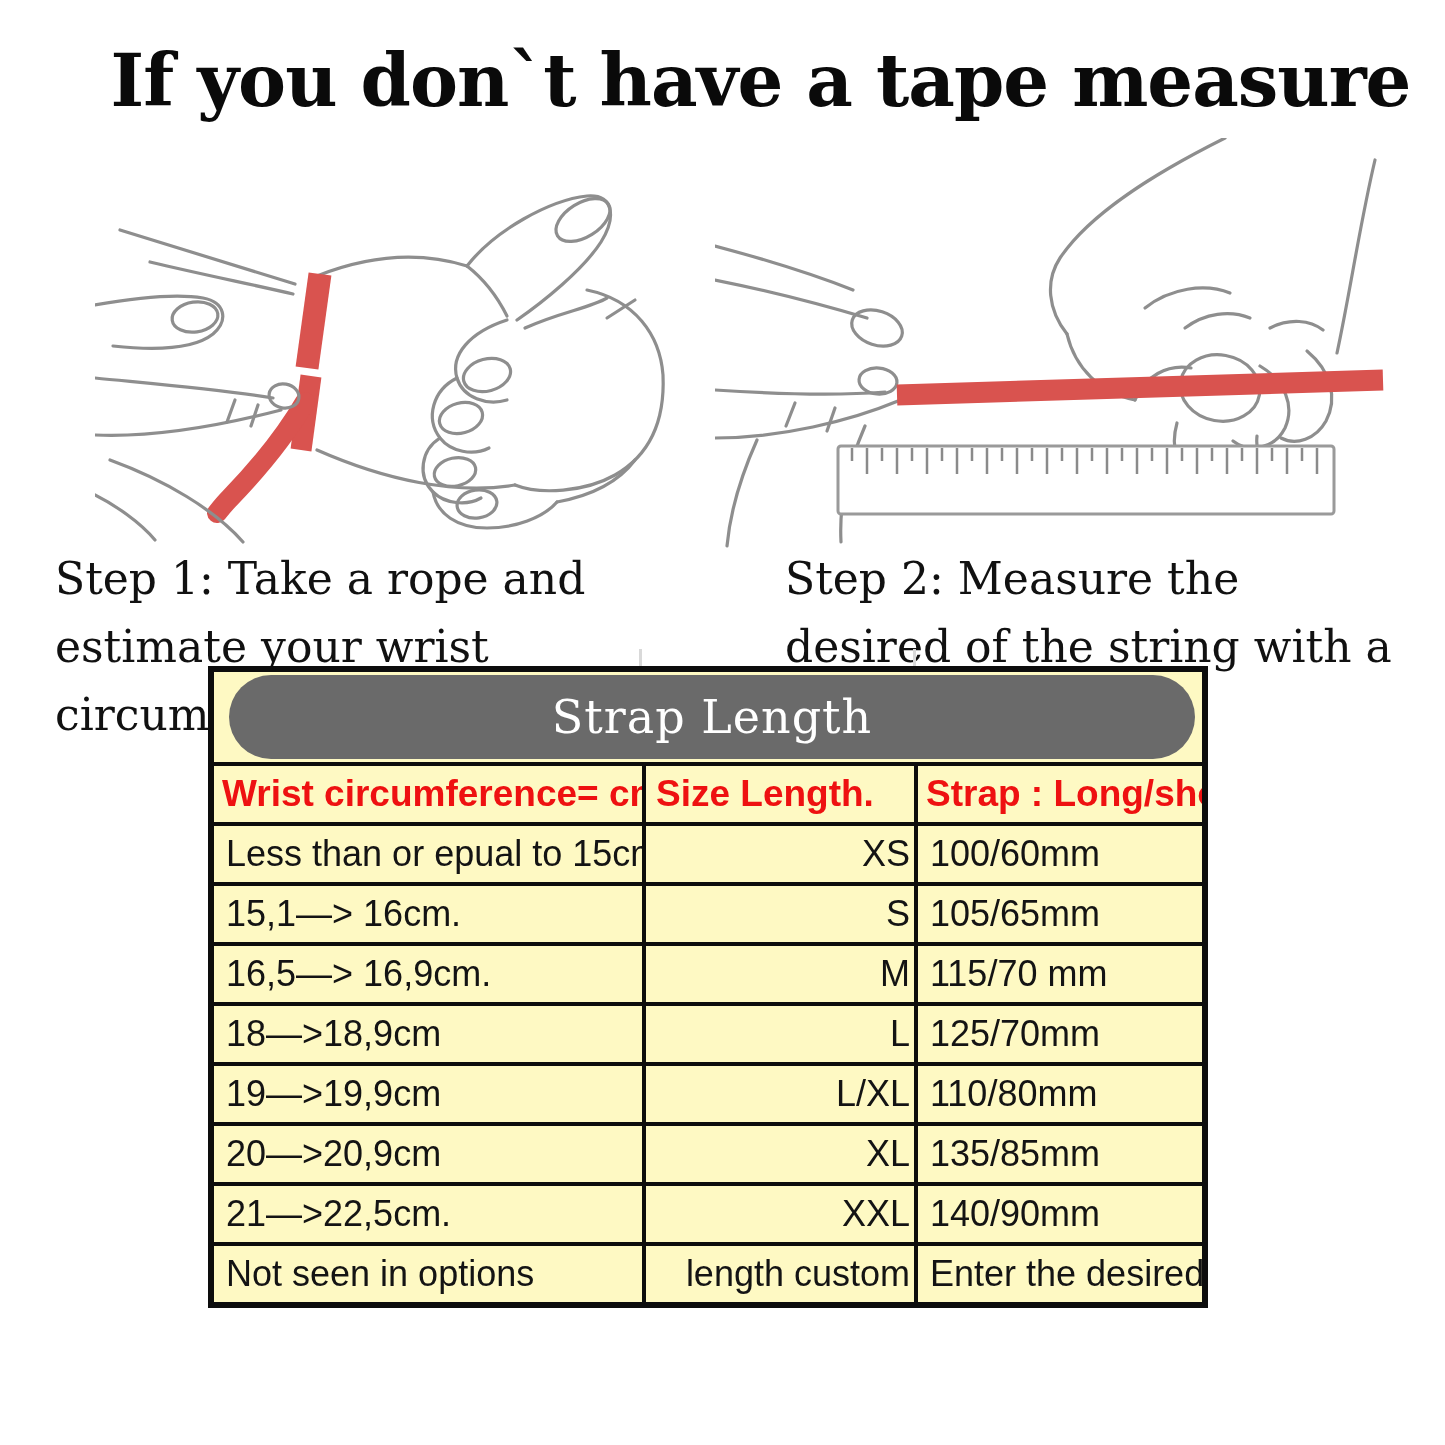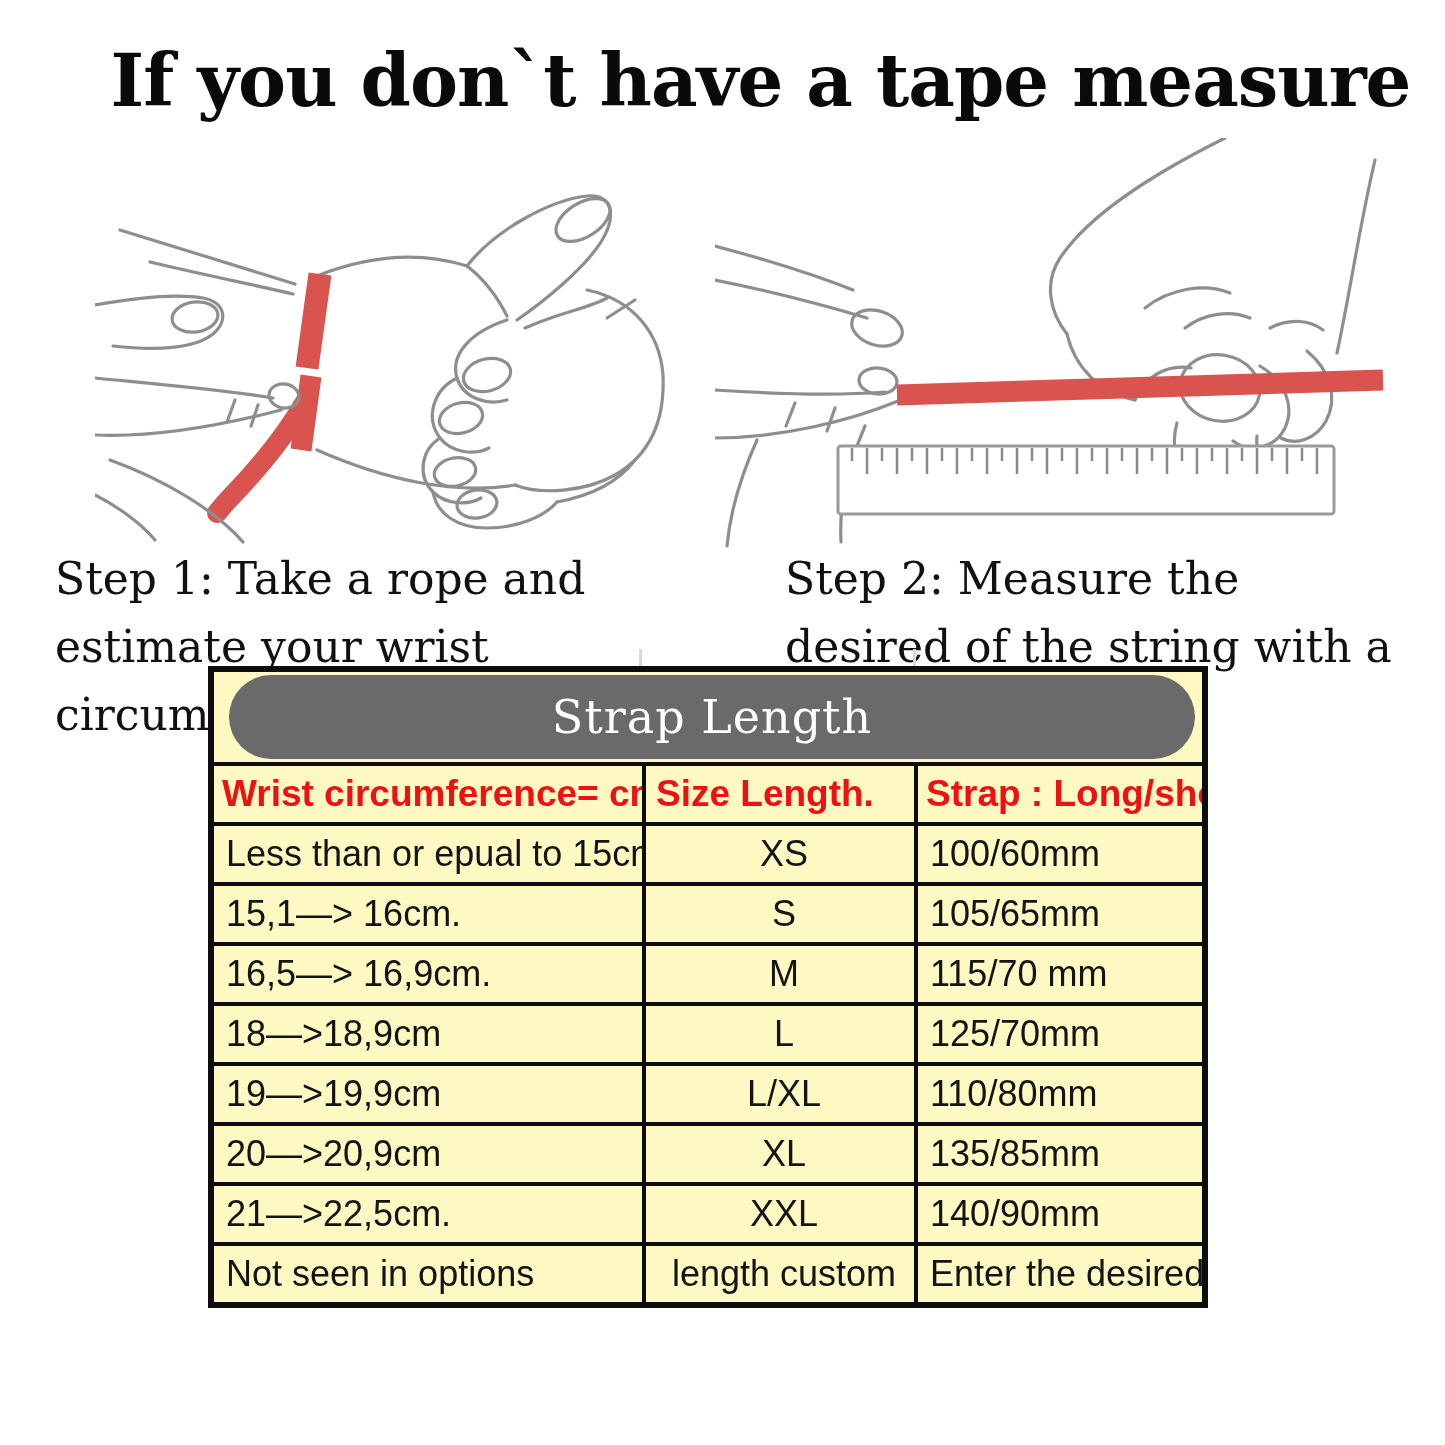--- a/index.html
+++ b/index.html
@@ -16,21 +16,21 @@
   .ghostline{position:absolute;width:3px;height:17px;background:#d9d9d9;top:649px;}
   table.sizes{position:absolute;left:208px;top:666px;width:994px;border-collapse:collapse;
         table-layout:fixed;background:#fef9c3;border:6px solid #0d0d0d;}
   table.sizes td{border:4px solid #0d0d0d;height:56px;font-size:36px;padding:0 4px 0 12px;
         font-family:"Liberation Sans",sans-serif;color:#141414;overflow:hidden;white-space:nowrap;}
   td.titlecell{padding:0;height:88px;}
   .titlebar{margin:3px;height:84px;background:#6a6a6a;border-radius:44px;display:flex;
         align-items:center;justify-content:center;}
   .titlebar span{font-family:"DejaVu Serif",serif;font-size:46px;color:#ffffff;letter-spacing:1px;}
   tr.hdr td{color:#ee1111;font-weight:bold;font-size:37px;padding-left:8px;}
-  td.c2{text-align:center;padding-left:0;font-size:38px;}
+  td.c2{text-align:right;padding-left:0;font-size:38px;}
   tr.hdr td.c2{text-align:left;padding-left:10px;font-size:37px;}
   td.small{font-size:29px;}
   svg .ln{fill:none;stroke:#8e8e8e;stroke-width:3.2;stroke-linecap:round;stroke-linejoin:round;}
   svg .rd{fill:none;stroke:#d9534f;stroke-linecap:butt;}
   svg .rdr{fill:none;stroke:#d9534f;stroke-linecap:round;}
   svg .rul{fill:#ffffff;stroke:#9a9a9a;stroke-width:3;}
   svg .tick{fill:none;stroke:#8a8a8a;stroke-width:2.5;}
 </style>
 </head>
 <body>

